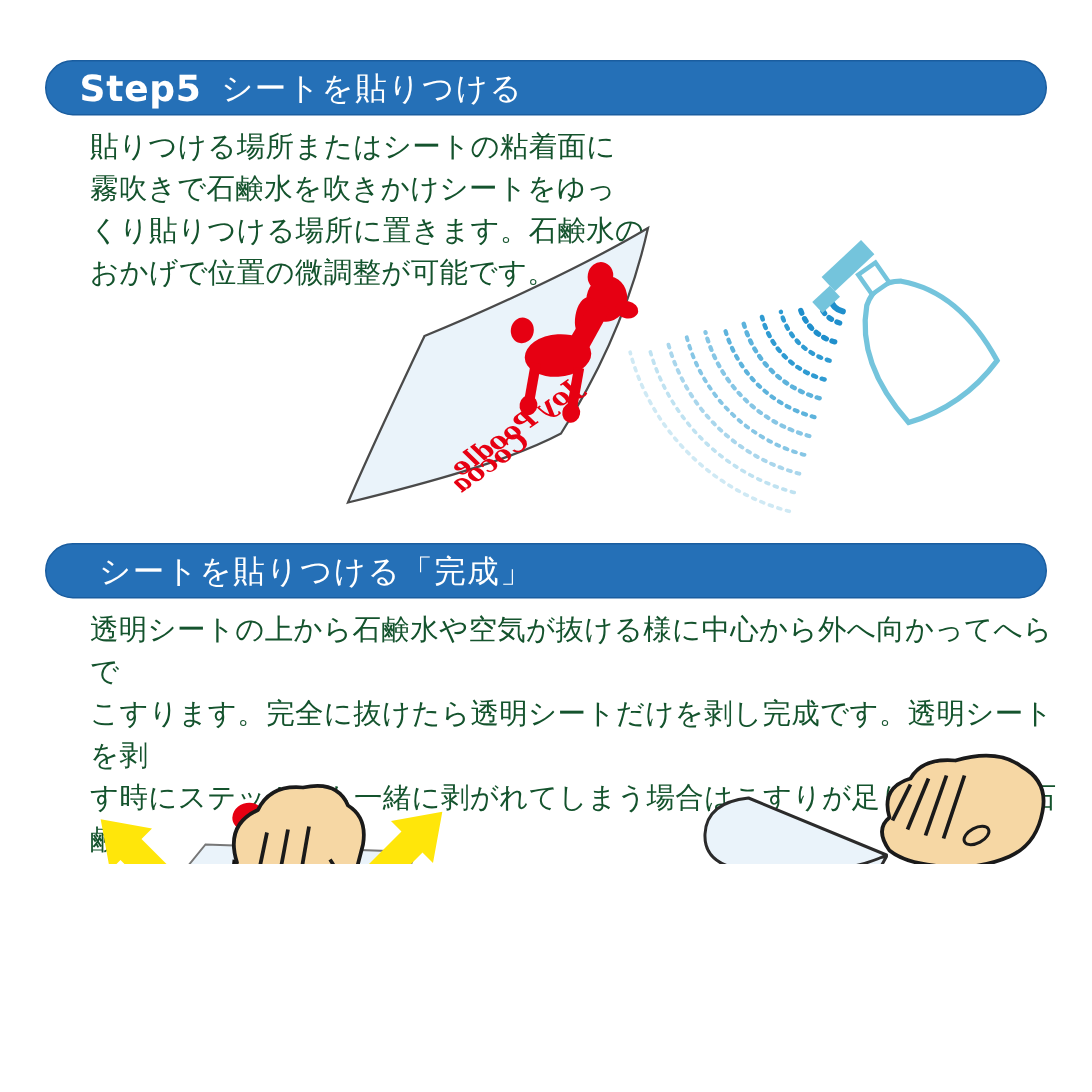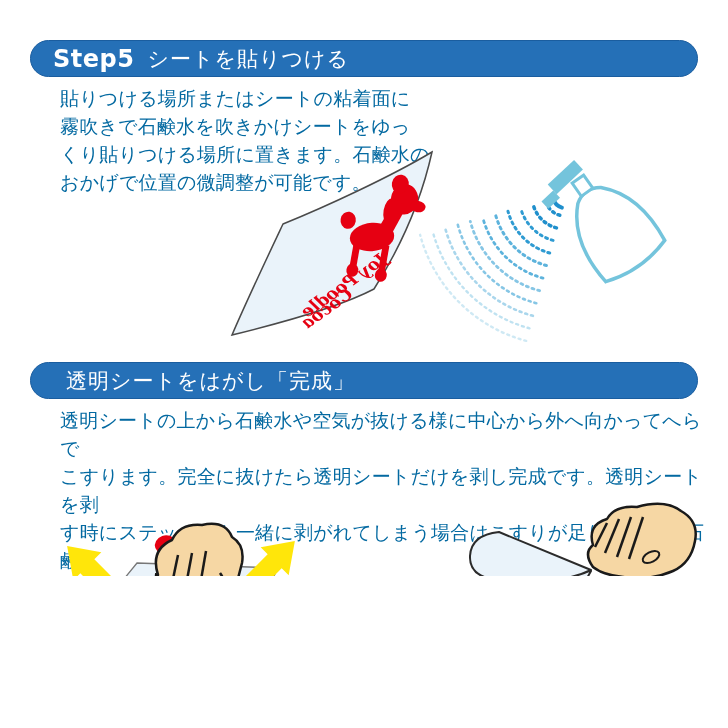--- a/index.html
+++ b/index.html
@@ -8,21 +8,21 @@
     font-family:"DejaVu Sans","Liberation Sans",sans-serif;
   }
   .step-banner{
     position:absolute;left:30px;width:668px;height:37px;
     background:#2570b7;border:1.5px solid #1a5d9f;border-radius:20px;
     display:flex;align-items:center;box-sizing:border-box;padding-left:22px;color:#fff;
   }
   .step-label{font-size:24px;font-weight:bold;letter-spacing:0.5px;}
   .step-title{font-size:21px;font-weight:normal;margin-left:13px;letter-spacing:1px;}
   .step-body{
-    position:absolute;left:60px;color:#0369a1;font-size:19px;line-height:28px;
+    position:absolute;left:60px;color:#14532d;font-size:19px;line-height:28px;
     letter-spacing:0.2px;white-space:pre-line;
   }
   #step5-banner{top:40px;}
   #step5-body{top:84px;width:410px;}
   #step6-banner{top:362px;}
   #step6-body{top:406px;width:655px;}
   .illu{position:absolute;}
   svg text{font-family:"DejaVu Serif","Liberation Serif",serif;}
 </style>
 </head>
@@ -87,21 +87,21 @@
       <path d="M-36,44 Q-42,-8 -14,-36 Q0,-46 14,-36 Q42,-8 36,44 Q0,56 -36,44 Z" fill="#ffffff" stroke="#74c4dc" stroke-width="3.5"></path>
       <rect x="-7" y="-56" width="14" height="16" fill="#ffffff" stroke="#74c4dc" stroke-width="3"></rect>
       <g fill="#74c4dc">
         <rect x="-18" y="-72" width="36" height="13" transform="rotate(-8)"></rect>
         <rect x="-34" y="-64" width="16" height="10" transform="rotate(-8)"></rect>
       </g>
     </g>
   </svg>
 
   <div class="step-banner" id="step6-banner">
-    <span class="step-title">透明シートをはがし「完成」</span>
+    <span class="step-title">シートを貼りつける「完成」</span>
   </div>
 
   <div class="step-body" id="step6-body">透明シートの上から石鹸水や空気が抜ける様に中心から外へ向かってへらで
 こすります。完全に抜けたら透明シートだけを剥し完成です。透明シートを剥
 す時にステッカーも一緒に剥がれてしまう場合はこすりが足りないので石鹸
 水が完全に抜けるまでこすって下さい。</div>
 
   <svg class="illu" style="left:30px;top:515px;" width="330" height="213" viewBox="0 0 330 213">
 
     <path d="M107,48 L247,53 L210,157 L18,157 Z" fill="#eaf3fa" stroke="#777" stroke-width="1.3"></path>

